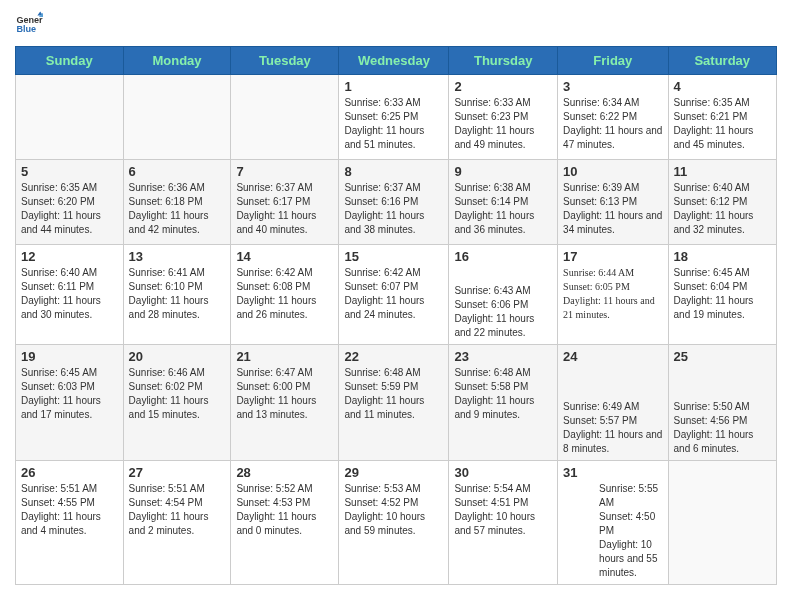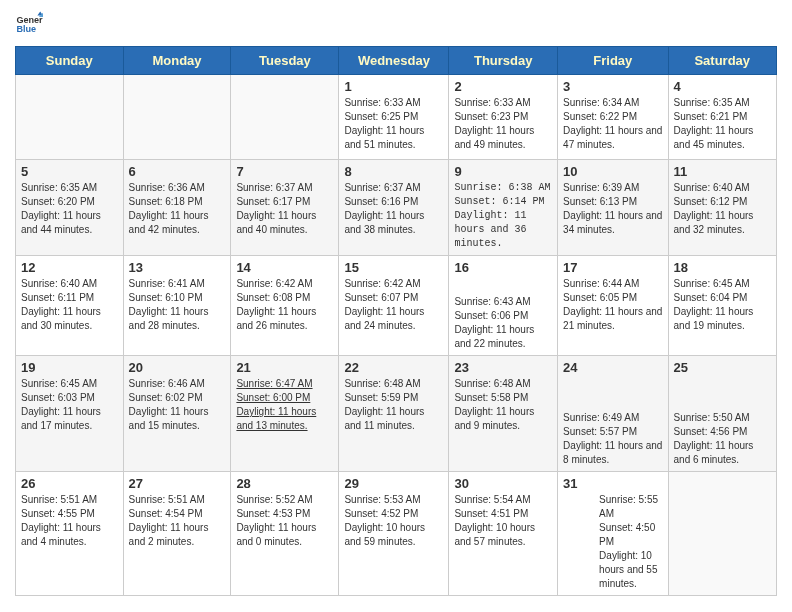--- a/index.html
+++ b/index.html
@@ -37,21 +37,21 @@
       font-size: 15px;
       color: #555;
     }
     .calendar {
       width: 100%;
       border-collapse: collapse;
       border: 1px solid #ccc;
     }
     .calendar th {
       background-color: #2a6db5;
-      color: #fef9c3;
+      color: #86efac;
       text-align: center;
       padding: 6px 4px;
       font-size: 13px;
       border: 1px solid #1a5a9a;
     }
     .calendar td {
       vertical-align: top;
       border: 1px solid #ccc;
       padding: 4px 5px;
       width: 113px;
@@ -164,21 +164,21 @@
 Daylight: 11 hours and 40 minutes.</div>
         </td>
         <td>
           <span class="day-number">8</span>
           <div class="day-info" style="white-space: pre-line;">Sunrise: 6:37 AM
 Sunset: 6:16 PM
 Daylight: 11 hours and 38 minutes.</div>
         </td>
         <td>
           <span class="day-number">9</span>
-          <div class="day-info" style="white-space: pre-line; font-family: Liberation Mono, monospace;">Sunrise: 6:38 AM
+          <div class="day-info" style="white-space: pre-line;">Sunrise: 6:38 AM
 Sunset: 6:14 PM
 Daylight: 11 hours and 36 minutes.</div>
         </td>
         <td>
           <span class="day-number">10</span>
           <div class="day-info" style="white-space: pre-line;">Sunrise: 6:39 AM
 Sunset: 6:13 PM
 Daylight: 11 hours and 34 minutes.</div>
         </td>
         <td>
@@ -214,21 +214,21 @@
 Daylight: 11 hours and 24 minutes.</div>
         </td>
         <td>
           <span class="day-number">16</span>
           <div class="day-info" style="white-space: pre-line; margin-top: 20px;">Sunrise: 6:43 AM
 Sunset: 6:06 PM
 Daylight: 11 hours and 22 minutes.</div>
         </td>
         <td>
           <span class="day-number">17</span>
-          <div class="day-info" style="white-space: pre-line;">Sunrise: 6:44 AM
+          <div class="day-info" style="white-space: pre-line; font-family: Liberation Serif, serif;">Sunrise: 6:44 AM
 Sunset: 6:05 PM
 Daylight: 11 hours and 21 minutes.</div>
         </td>
         <td>
           <span class="day-number">18</span>
           <div class="day-info" style="white-space: pre-line;">Sunrise: 6:45 AM
 Sunset: 6:04 PM
 Daylight: 11 hours and 19 minutes.</div>
         </td>
       </tr>
@@ -240,21 +240,21 @@
 Daylight: 11 hours and 17 minutes.</div>
         </td>
         <td>
           <span class="day-number">20</span>
           <div class="day-info" style="white-space: pre-line;">Sunrise: 6:46 AM
 Sunset: 6:02 PM
 Daylight: 11 hours and 15 minutes.</div>
         </td>
         <td>
           <span class="day-number">21</span>
-          <div class="day-info" style="white-space: pre-line; text-decoration: underline;">Sunrise: 6:47 AM
+          <div class="day-info" style="white-space: pre-line;">Sunrise: 6:47 AM
 Sunset: 6:00 PM
 Daylight: 11 hours and 13 minutes.</div>
         </td>
         <td>
           <span class="day-number">22</span>
           <div class="day-info" style="white-space: pre-line;">Sunrise: 6:48 AM
 Sunset: 5:59 PM
 Daylight: 11 hours and 11 minutes.</div>
         </td>
         <td>

